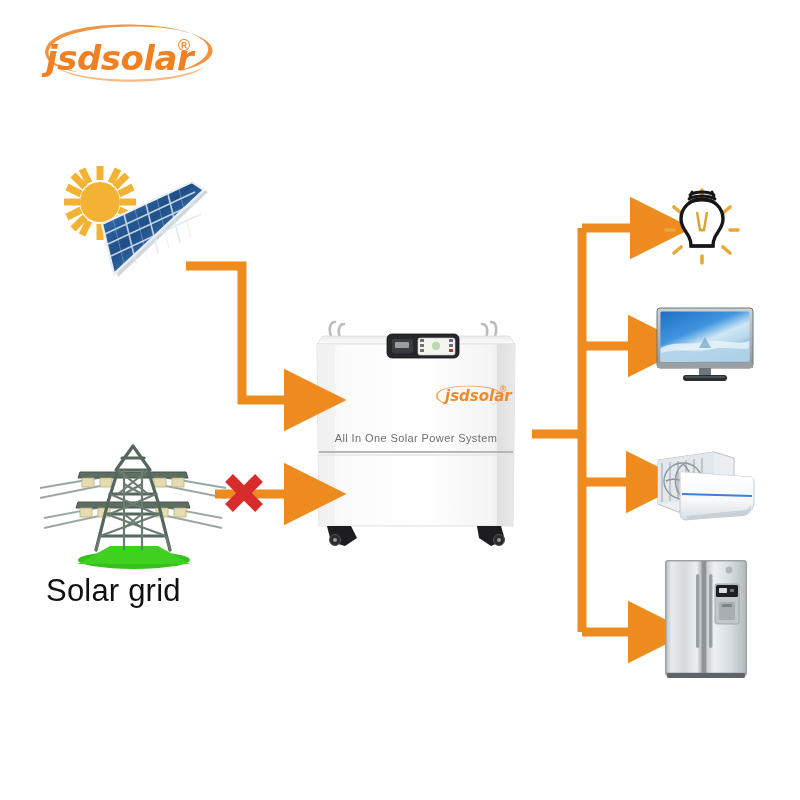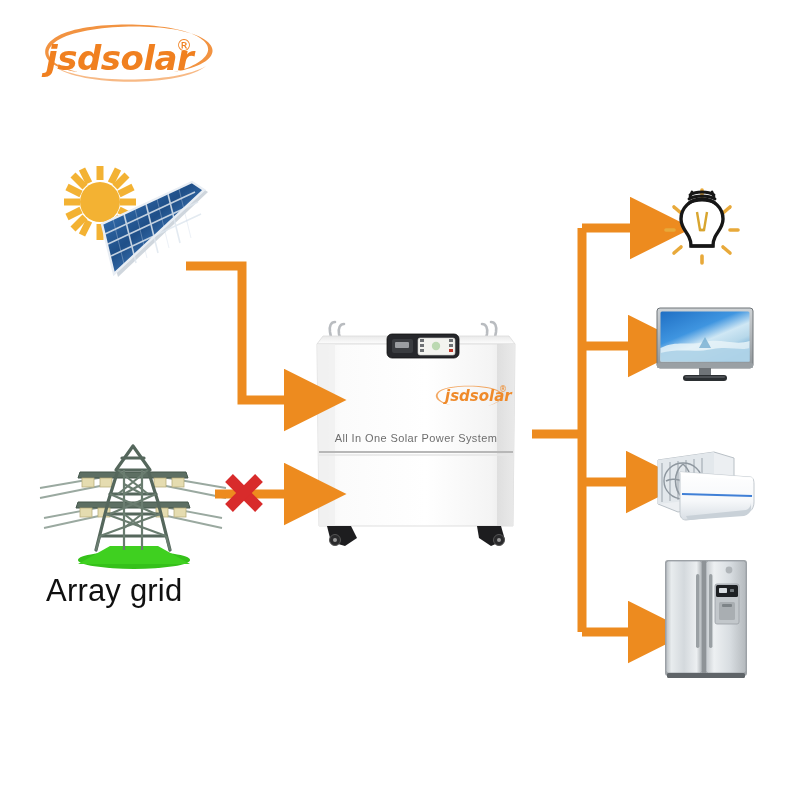--- a/index.html
+++ b/index.html
@@ -179,21 +179,21 @@
         <path d="M80 30 L110 54 M110 30 L80 54"></path>
         <path d="M72 54 L118 74 M118 54 L72 74"></path>
         <path d="M68 74 L128 96 M122 74 L62 96"></path>
         <path d="M62 96 L58 110 M128 96 L132 110"></path>
         <path d="M86 30 L86 110 M104 30 L104 110"></path>
         <path d="M86 44 L104 54 M104 44 L86 54"></path>
         <path d="M86 74 L104 88 M104 74 L86 88"></path>
       </g>
     </svg>
   </div>
-  <div class="node-label" id="grid-label">Array grid</div>
+  <div class="node-label" id="grid-label">Solar grid</div>
 
   <div id="inverter">
     <svg viewBox="0 0 225 248" width="225" height="248">
       <defs>
         <linearGradient id="faceg" x1="0" y1="0" x2="1" y2="0">
           <stop offset="0" stop-color="#f2f2f2"></stop>
           <stop offset="0.12" stop-color="#fbfbfb"></stop>
           <stop offset="0.55" stop-color="#ffffff"></stop>
           <stop offset="0.88" stop-color="#f4f4f4"></stop>
           <stop offset="1" stop-color="#e3e3e3"></stop>

